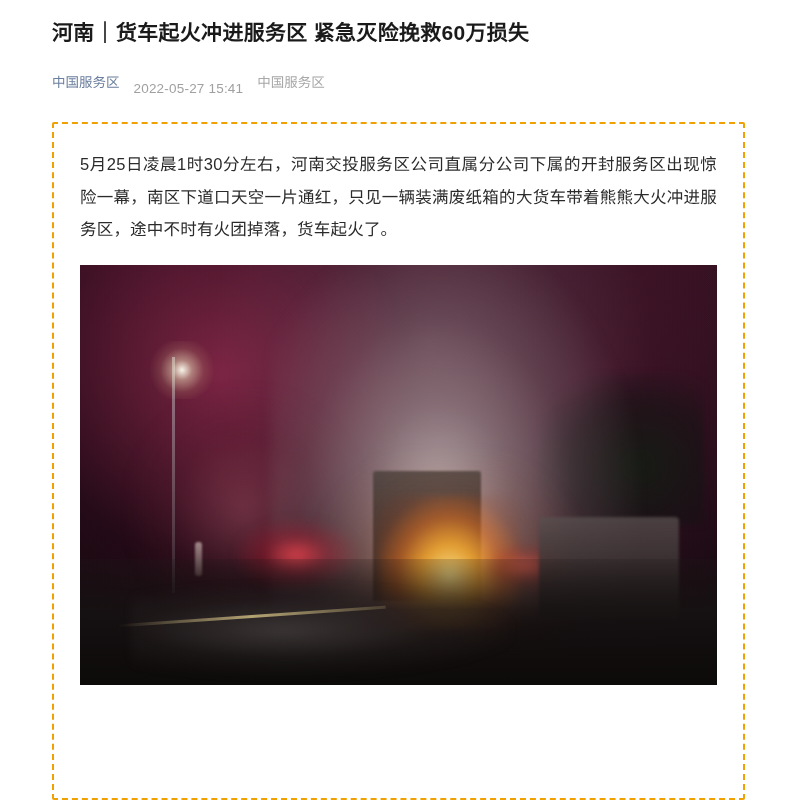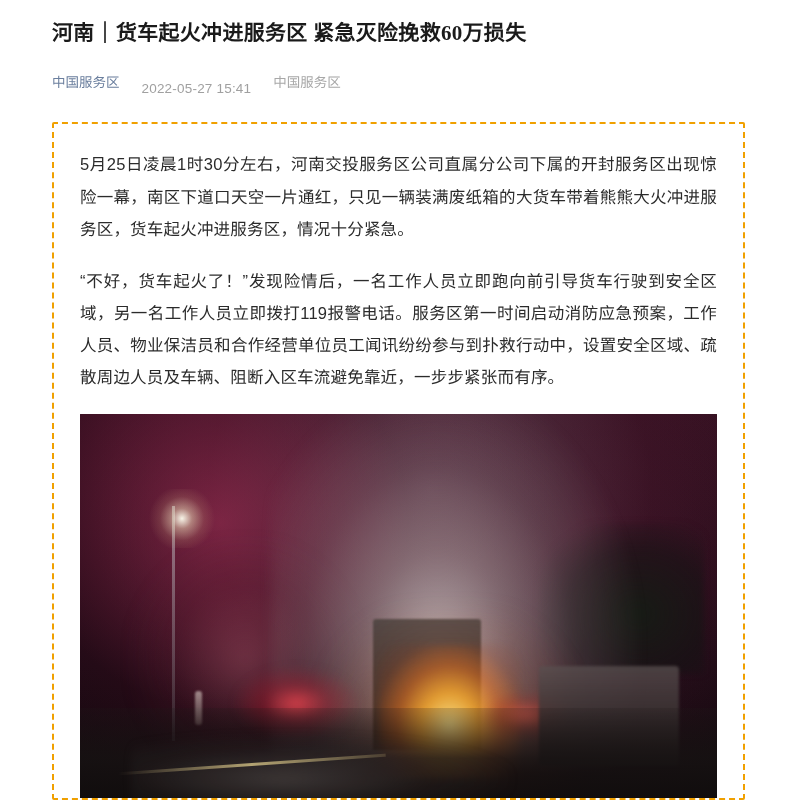--- a/index.html
+++ b/index.html
@@ -24,28 +24,27 @@
   .article-header {
     padding: 18px 40px 0 52px;
   }
   .article-title {
     font-size: 21px;
     font-weight: bold;
     color: #1a1a1a;
     line-height: 1.45;
     letter-spacing: 0.3px;
     margin: 0 0 18px 0;
-    font-family: Liberation Serif, serif;
   }
   .meta-row {
     display: flex;
     align-items: center;
     font-size: 13.5px;
     color: #9a9a9a;
-    gap: 22px;
+    gap: 14px;
   }
   .meta-account {
     color: #6b7f9e;
   }
   .meta-date {
     color: #a0a0a0;
     letter-spacing: 0.2px;
     margin-top: 15px;
   }
   .meta-location {
@@ -240,23 +239,22 @@
 
     <div class="meta-row">
       <span class="meta-account">中国服务区</span>
       <span class="meta-date">2022-05-27 15:41</span>
       <span class="meta-location">中国服务区</span>
     </div>
   </div>
 
   <div class="content-frame">
 
-    <p class="para">5月25日凌晨1时30分左右，河南交投服务区公司直属分公司下属的开封服务区出现惊险一幕，南区下道口天空一片通红，只见一辆装满废纸箱的大货车带着熊熊大火冲进服务区，货车起火冲进服务区，情况十分紧急。</p>
-
-    <p class="para">“不好，货车起火了！”发现险情后，一名工作人员立即跑向前引导货车行驶到安全区域，另一名工作人员立即拨打119报警电话。服务区第一时间启动消防应急预案，工作人员、物业保洁员和合作经营单位员工闻讯纷纷参与到扑救行动中，设置安全区域、疏散周边人员及车辆、阻断入区车流避免靠近，一步步紧张而有序。</p>
+    <p class="para">5月25日凌晨1时30分左右，河南交投服务区公司直属分公司下属的开封服务区出现惊险一幕，南区下道口天空一片通红，只见一辆装满废纸箱的大货车带着熊熊大火冲进服务区，途中不时有火团掉落，货车起火了。</p>
+
 
     <div class="photo">
       <div class="sky"></div>
       <div class="smoke-left"></div>
       <div class="trees"></div>
       <div class="lamp-pole"></div>
       <div class="lamp-light"></div>
       <div class="smoke-main"></div>
       <div class="truck"></div>
       <div class="fire-glow"></div>

